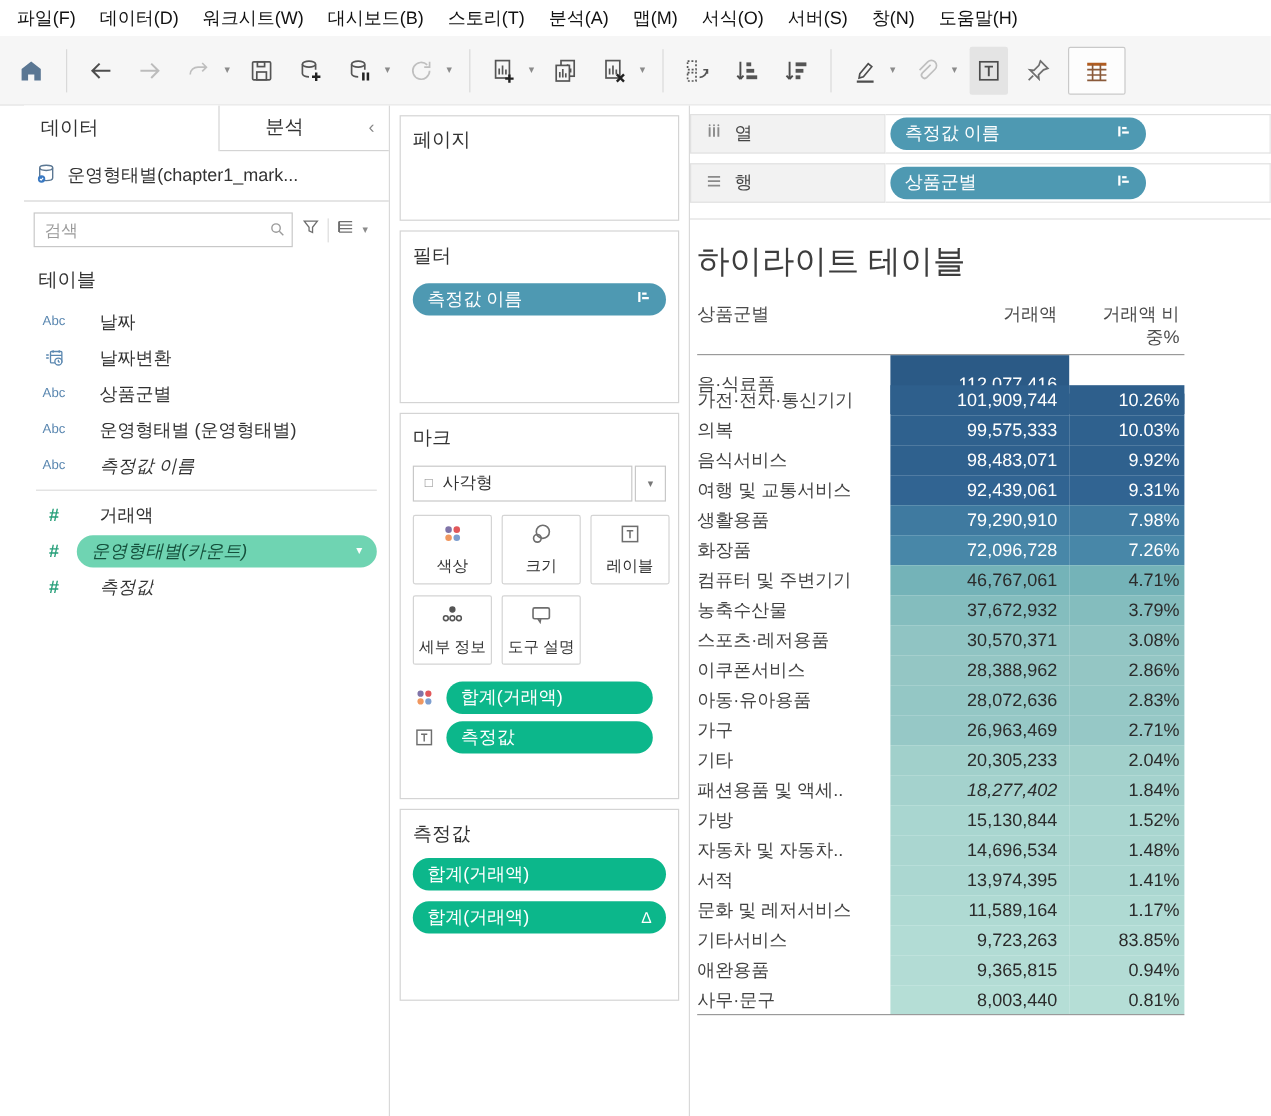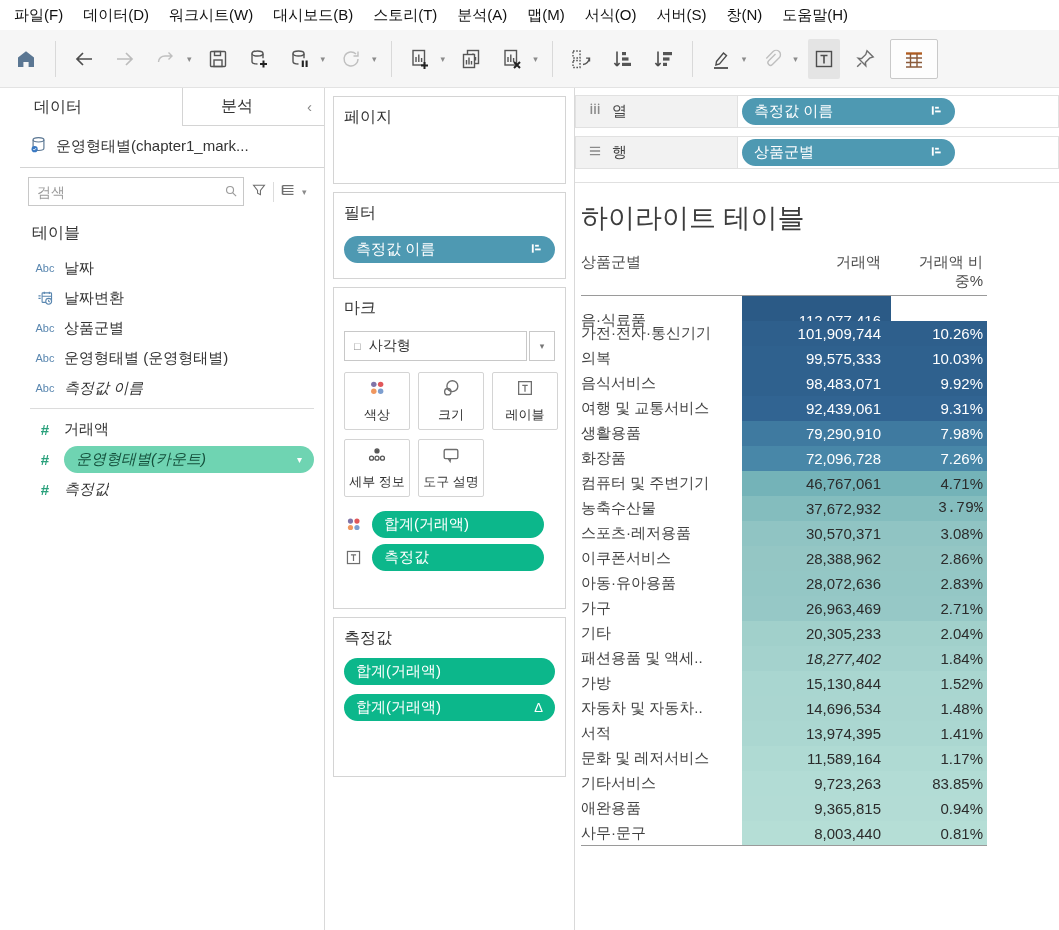--- a/index.html
+++ b/index.html
@@ -45,33 +45,33 @@
   .search-icons { display:flex; align-items:center; gap:6px; }
   .search-icons svg { width:16px; height:16px; }
   .mini-sep { width:1px; height:20px; background:#dcdcdc; }
   .sec-label { font-size:16px; color:#333; padding:13px 12px 7px 12px; }
   .field-list { padding:2px 8px; }
   .field-row { display:flex; align-items:center; height:30px; gap:4px; padding:0 2px; }
   .f-icon { width:30px; flex:0 0 30px; text-align:center; font-size:11px; }
   .f-icon.abc { color:#5a87b0; font-size:11px; letter-spacing:0; }
   .f-icon.hash { color:#2aa17c; font-size:15px; font-weight:bold; }
   .f-icon svg { width:16px; height:16px; vertical-align:middle; }
-  .f-label { font-size:15px; color:#333; white-space:nowrap; overflow:hidden; }
+  .f-label { font-size:15px; color:#333; white-space:nowrap; overflow:hidden;margin-left:19px; }
   .f-label.italic { font-style:italic; }
   .field-div { border-top:1px solid #dcdcdc; margin:5px 2px; }
   .field-pill { flex:1; height:27px; background:#6fd4b2; border-radius:14px; display:flex;
     align-items:center; padding:0 12px; color:#15503c; font-size:15px; font-style:italic; }
   .field-pill .pcaret { margin-left:auto; color:#fff; font-size:10px; }
 
   
   .shelf-pane { width:250px; border-right:1px solid #d9d9d9; background:#fff; padding:8px; }
   .card { border:1px solid #d4d4d4; background:#fff; padding:10px 10px; margin-bottom:8px; }
   .card-title { font-size:16px; color:#333; }
   .card.pages { height:88px; }
-  .card.filters { height:87px; }
+  .card.filters { height:144px; }
   .card.marks { height:322px; }
   .card.mvalues { height:160px; }
 
   .pill { height:27px; border-radius:14px; display:flex; align-items:center;
     padding:0 12px; color:#fff; font-size:15px; white-space:nowrap; }
   .pill.blue { background:#4e99b2; }
   .pill.green { background:#0cb78b; }
   .pill .sort-glyph { margin-left:auto; }
   .pill .badge { margin-left:auto; font-size:13px; }
   .filters .pill { margin-top:12px; width:100%; }
@@ -585,21 +585,21 @@
               <div class="cell-pct" style="background: rgb(72, 135, 168); color: rgb(255, 255, 255);">7.26%</div>
             </div>
             <div class="tbl-row">
               <div class="cell-label">컴퓨터 및 주변기기</div>
               <div class="cell-val" style="background: rgb(116, 179, 184); color: rgb(43, 43, 43);">46,767,061</div>
               <div class="cell-pct" style="background: rgb(116, 179, 184); color: rgb(43, 43, 43);">4.71%</div>
             </div>
             <div class="tbl-row">
               <div class="cell-label">농축수산물</div>
               <div class="cell-val" style="background: rgb(132, 189, 190); color: rgb(43, 43, 43);">37,672,932</div>
-              <div class="cell-pct" style="background: rgb(132, 189, 190); color: rgb(43, 43, 43); font-family: Liberation Mono, monospace;">3.79%</div>
+              <div class="cell-pct" style="background: rgb(132, 189, 190); color: rgb(43, 43, 43);">3.79%</div>
             </div>
             <div class="tbl-row">
               <div class="cell-label">스포츠·레저용품</div>
               <div class="cell-val" style="background: rgb(144, 196, 195); color: rgb(43, 43, 43);">30,570,371</div>
               <div class="cell-pct" style="background: rgb(144, 196, 195); color: rgb(43, 43, 43);">3.08%</div>
             </div>
             <div class="tbl-row">
               <div class="cell-label">이쿠폰서비스</div>
               <div class="cell-val" style="background: rgb(148, 198, 196); color: rgb(43, 43, 43);">28,388,962</div>
               <div class="cell-pct" style="background: rgb(148, 198, 196); color: rgb(43, 43, 43);">2.86%</div>

